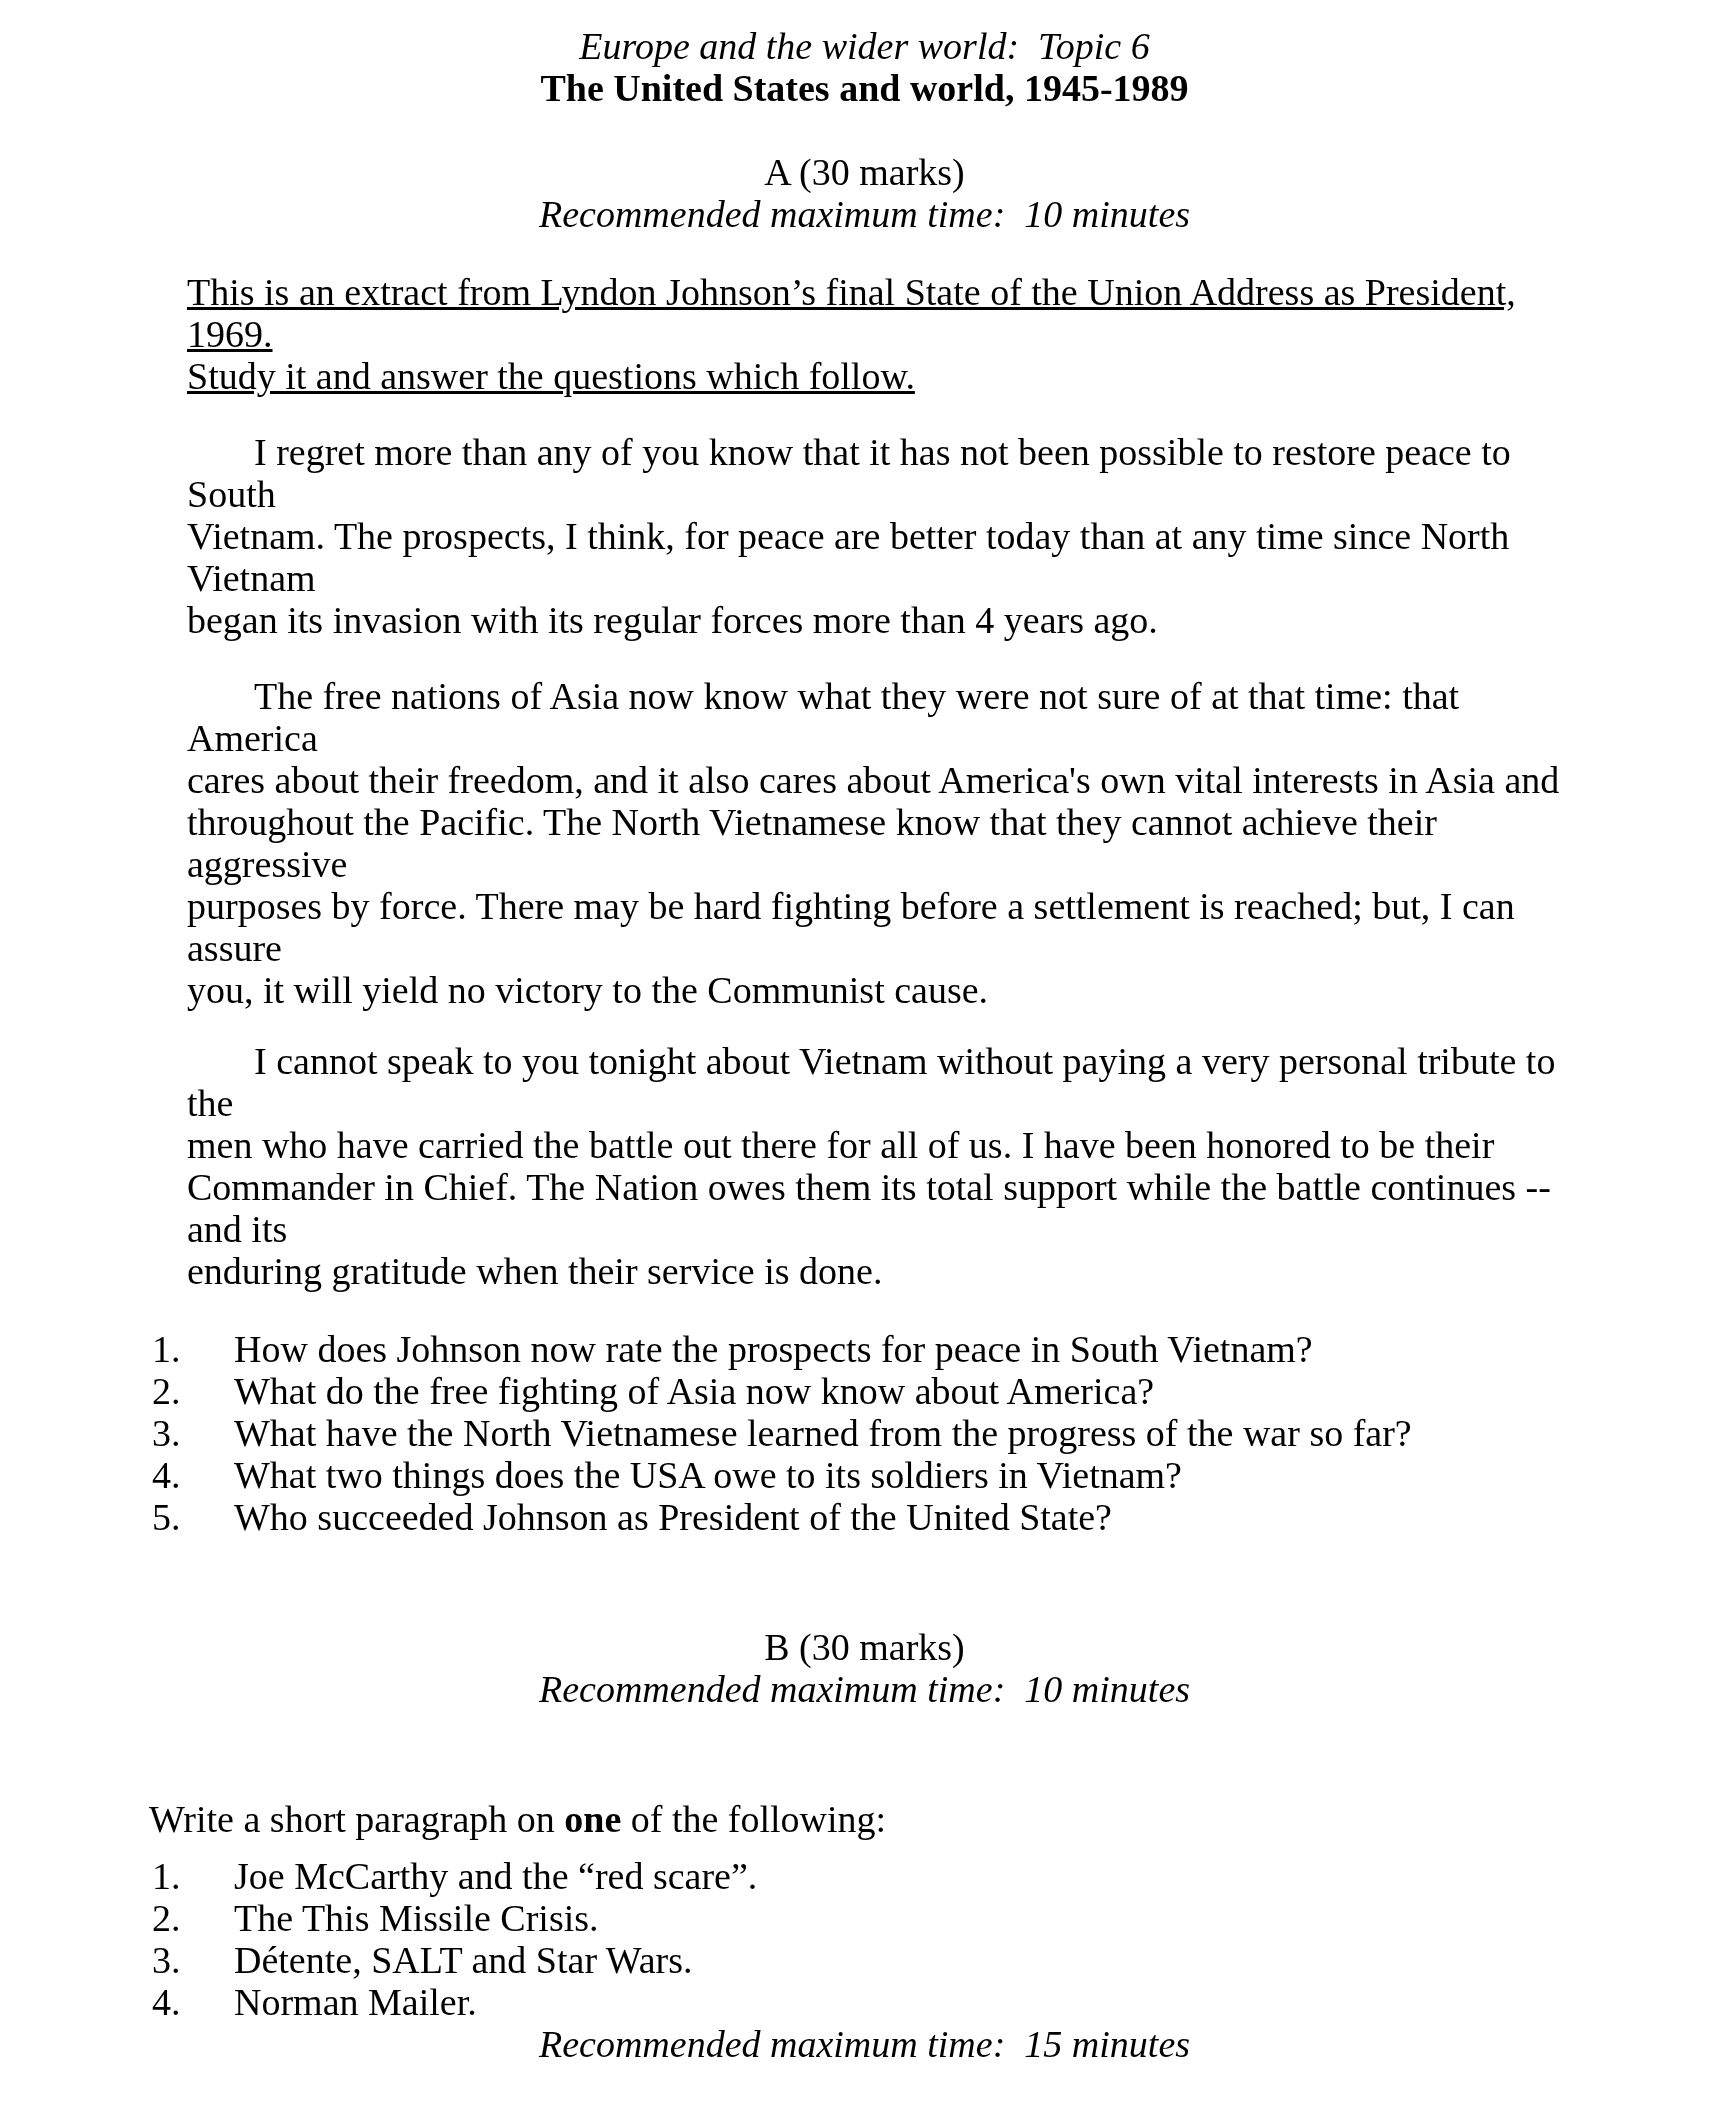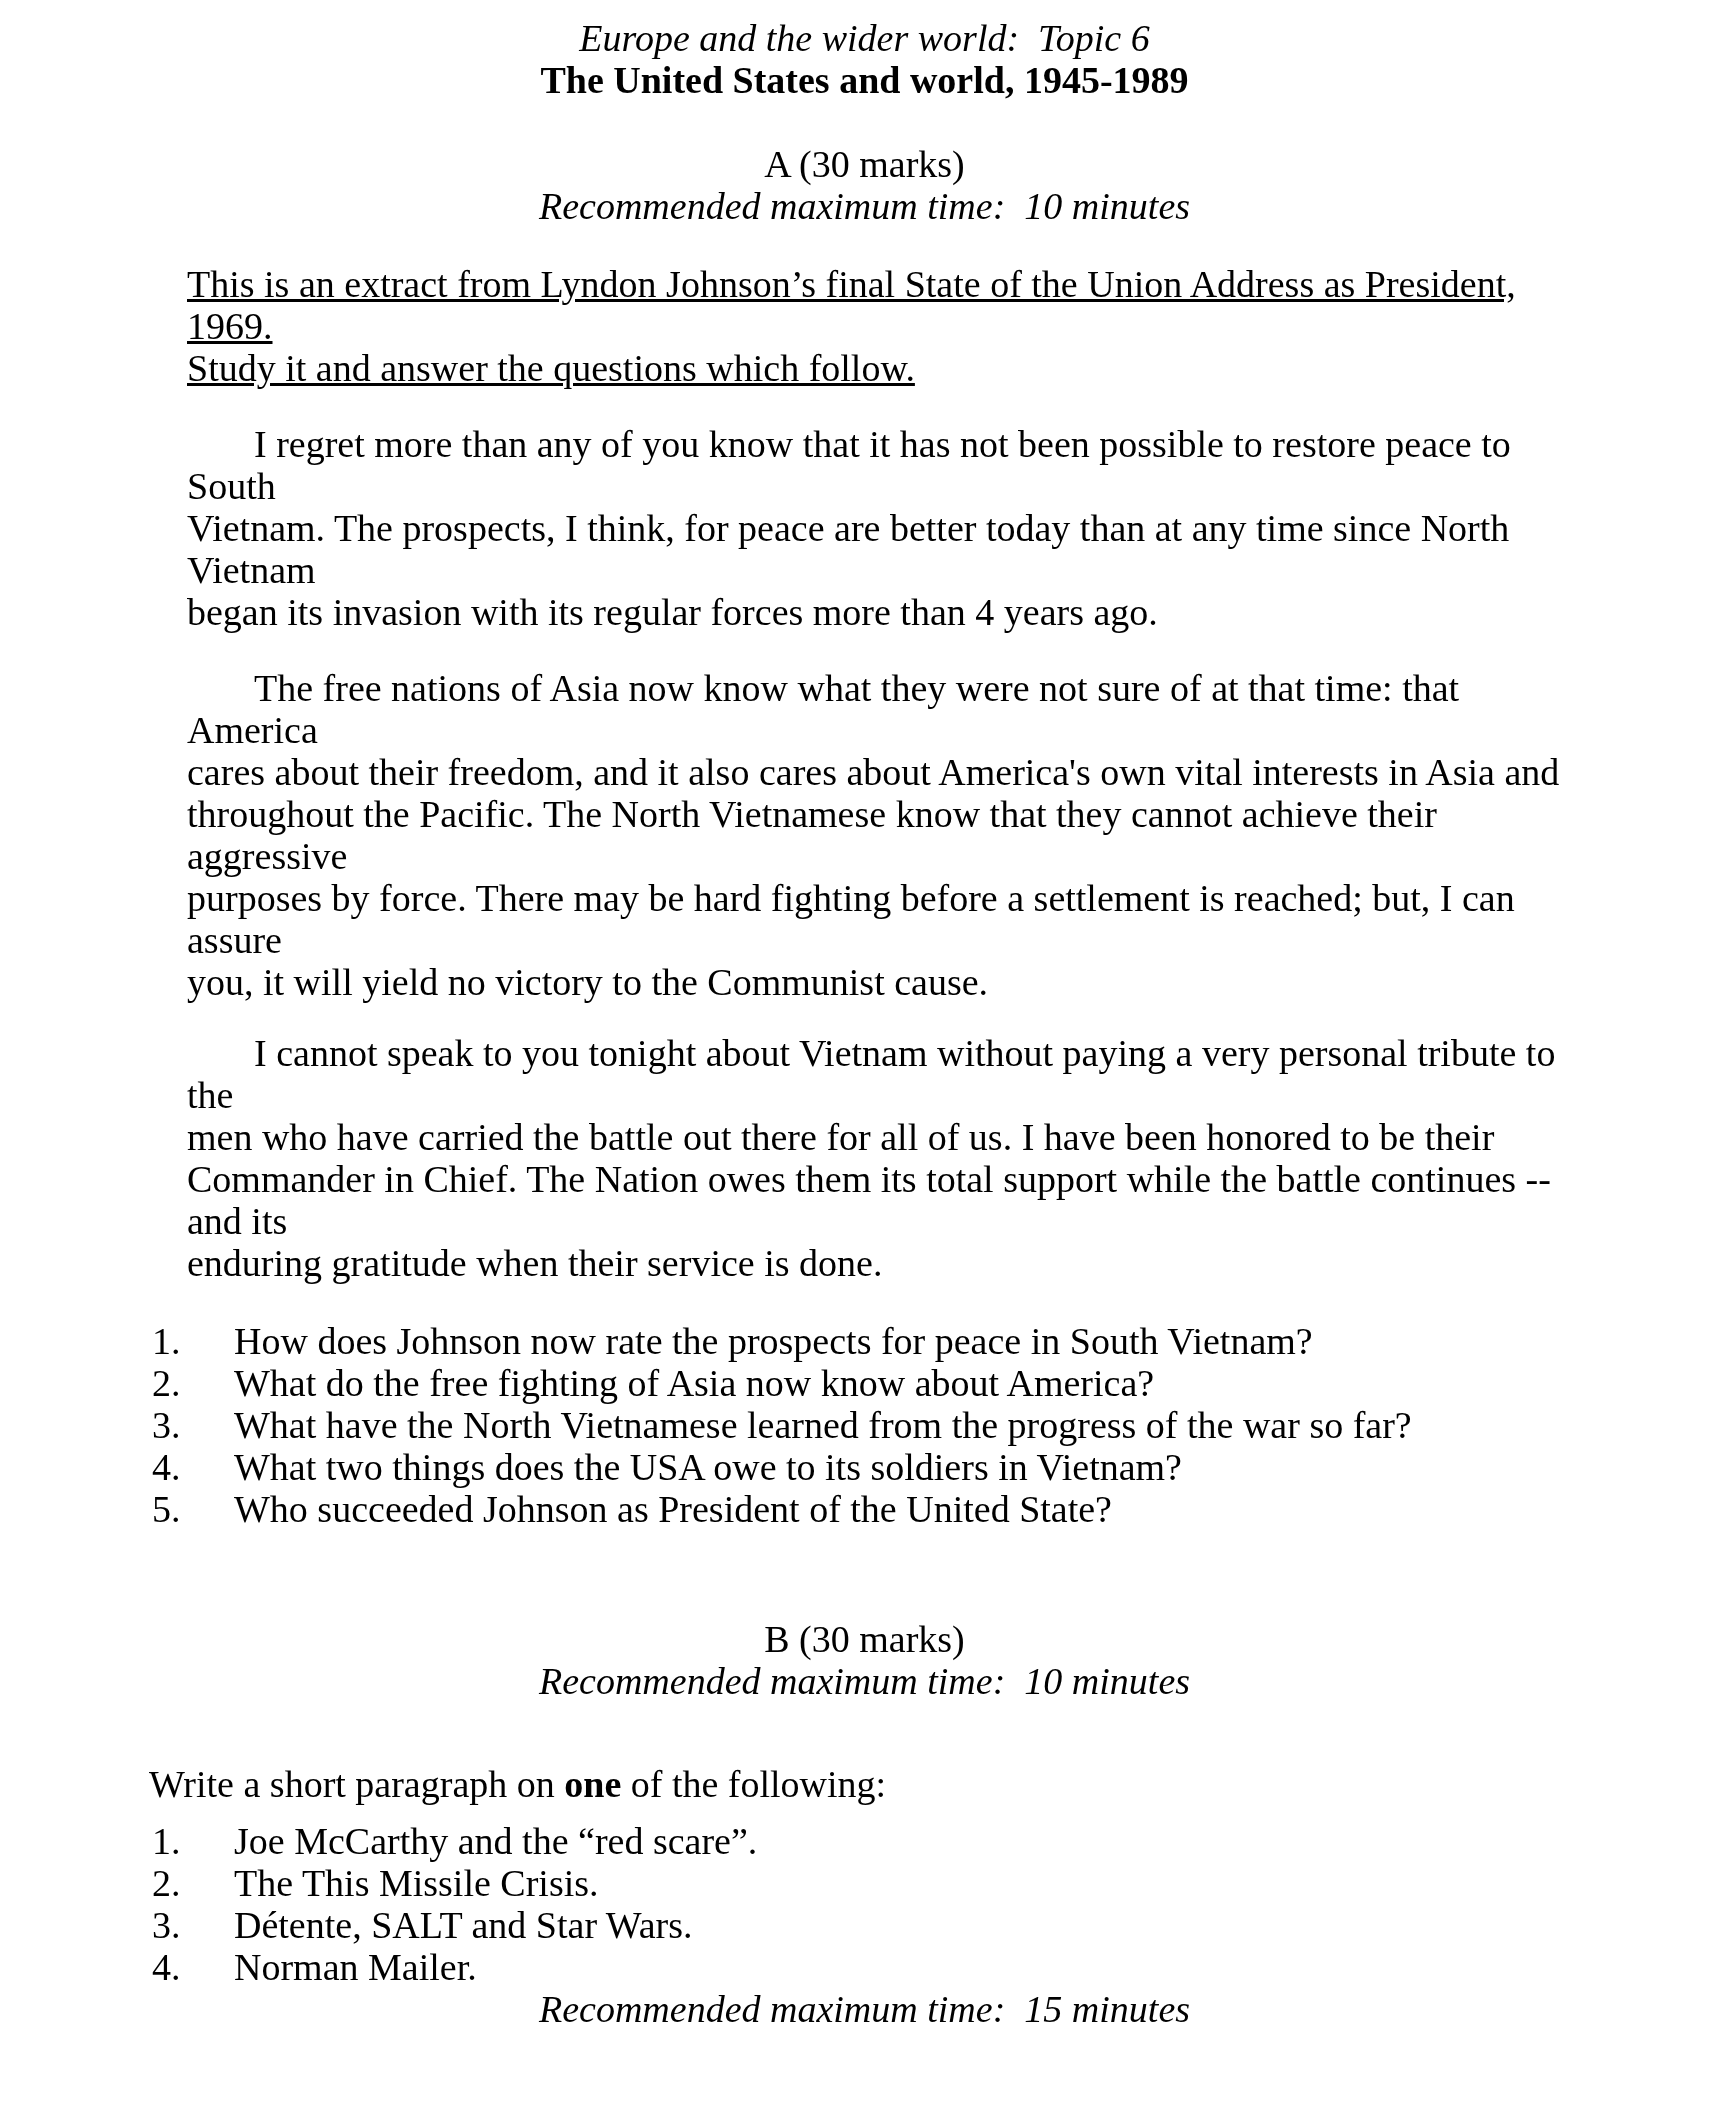--- a/index.html
+++ b/index.html
@@ -7,21 +7,21 @@
     position: relative;
     width: 1729px;
     height: 2104px;
     margin: 0 auto;
     background: #ffffff;
     color: #000000;
     font-family: "Liberation Serif", "DejaVu Serif", serif;
     font-size: 38px;
     line-height: 42px;
     box-sizing: border-box;
-    padding-top: 17px;
+    padding-top: 25px;
     overflow: hidden;
   }
   .center { text-align: center; white-space: pre-wrap; }
   .italic { font-style: italic; }
   .bold   { font-weight: bold; }
 
   .section-a-heading { margin-top: 42px; }
   .section-b-heading { margin-top: 88px; }
   .section-c-heading { margin-top: 74px; }
 
@@ -31,21 +31,21 @@
     text-decoration: underline;
   }
   .extract-para {
     margin: 34px 152px 0 187px;
     text-indent: 67px;
     white-space: pre-line;
   }
   .extract-para.last { margin-top: 28.5px; }
 
   .instruction { margin-left: 149px; white-space: pre-wrap; }
-  .instruction-b { margin-top: 61px; }
+  .instruction-b { margin-top: 88px; }
 
   .num-list { margin-left: 152px; }
   .q-list   { margin-top: 36px; }
   .b-list   { margin-top: 15px; }
   .row { display: flex; }
   .row .num { width: 82px; flex: none; }
   .row .txt { flex: 1 1 auto; white-space: pre-wrap; }
 </style>
 </head>
 <body>

